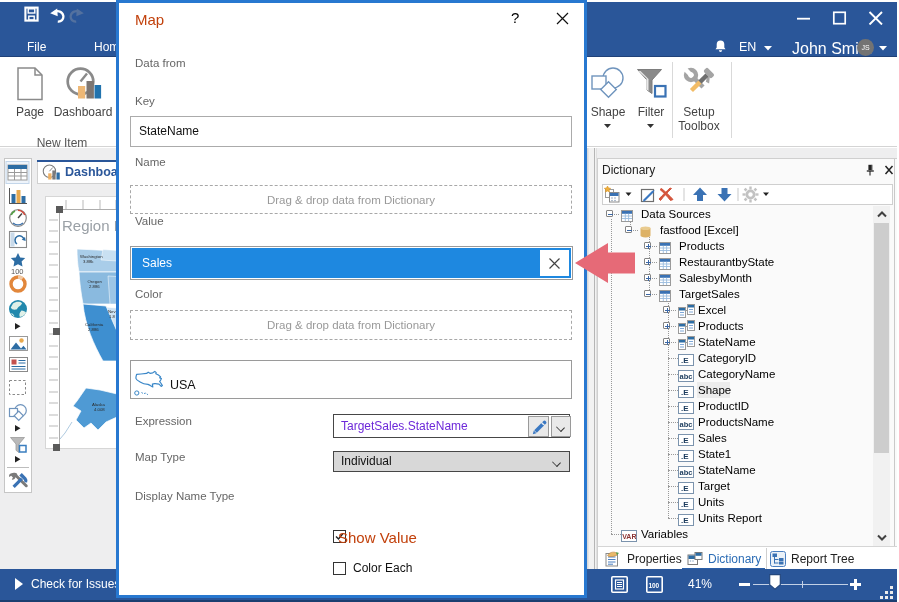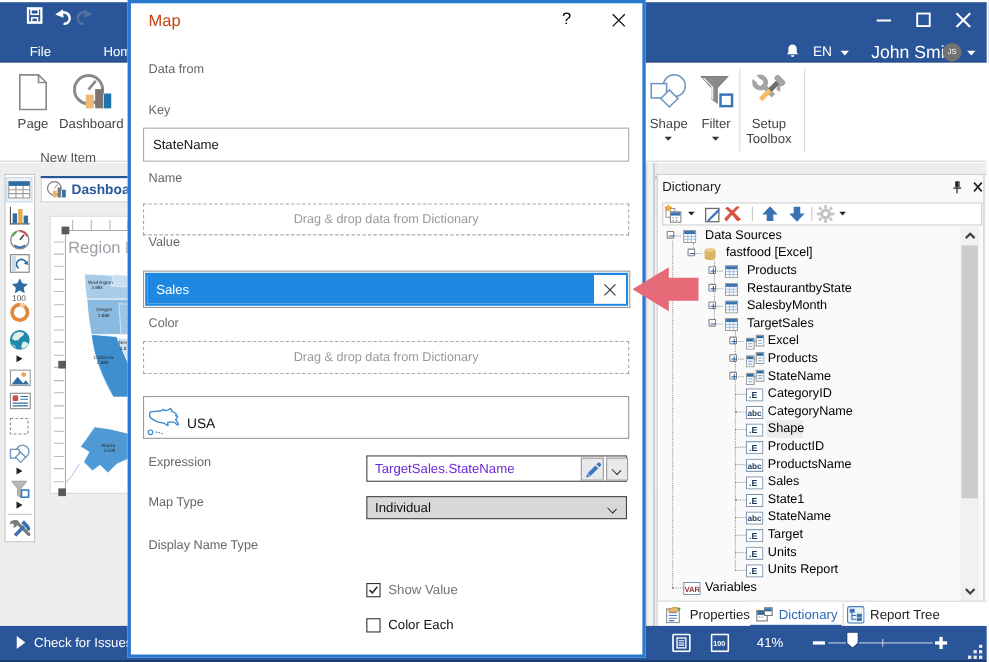--- a/index.html
+++ b/index.html
@@ -729,21 +729,21 @@
   <div class="dlabel" style="top:448px">Map Type</div>
   <div class="ddown" style="left:214px;top:448px;width:237px;height:21px">Individual<span class="chev"></span></div>
 
   <div class="dlabel" style="top:487px">Display Name Type</div>
 
   <div class="a" style="left:214px;top:527px;width:13px;height:13px;border:1px solid #333;background:#fff">
     <svg style="position:absolute;left:1px;top:1px" width="9" height="9" viewBox="0 0 9 9">
         <path d="M1 4.5 L3.5 7 L8 1.5" fill="none" stroke="#222" stroke-width="1.4"></path>
       </svg>
   </div>
-  <div class="a" style="left:234px;top:526px;font-size:12px;color:#737373">Show Value</div>
+  <div class="a" style="left:219px;top:526px;font-size:15px;color:#c2410c">Show Value</div>
 
   <div class="a" style="left:214px;top:559px;width:13px;height:13px;border:1px solid #333;background:#fff"></div>
   <div class="a" style="left:234px;top:558px;font-size:12px;color:#111">Color Each</div>
 </div>
 
 <svg class="a" style="left:574px;top:241px" width="62" height="44" viewBox="0 0 62 44">
   <path d="M1 22 L34 2 L34 11.5 L61 11.5 L61 32.5 L34 32.5 L34 42 z" fill="#e66a77"></path>
 </svg>
 
 </body></html>

